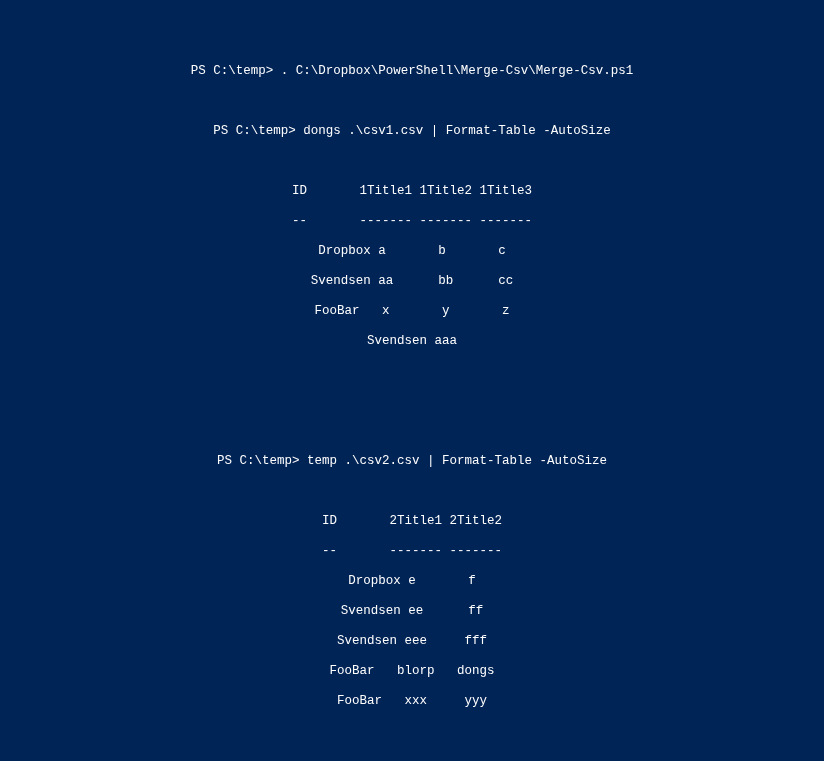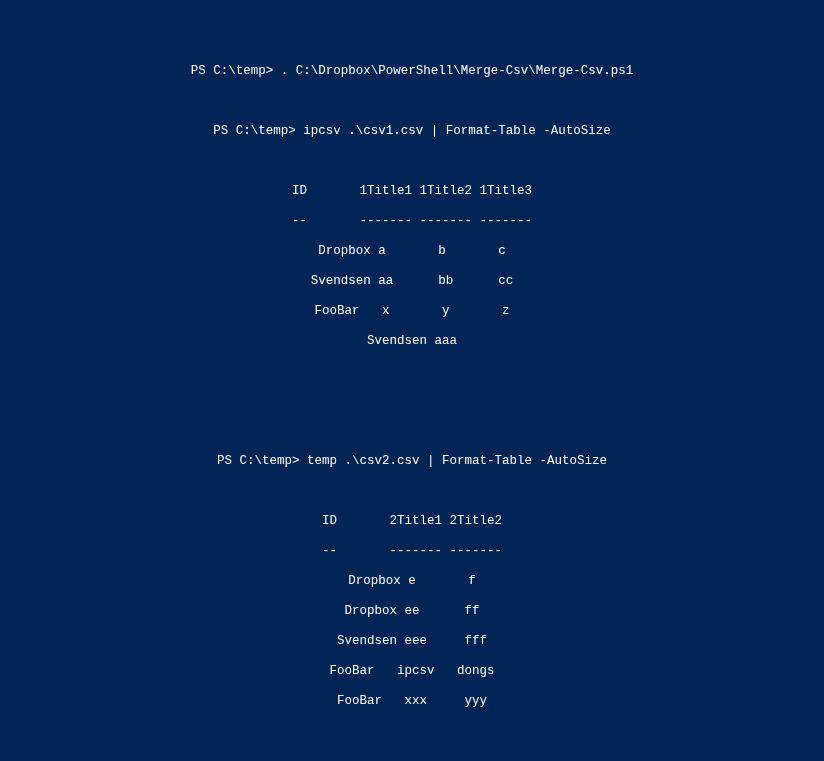--- a/index.html
+++ b/index.html
@@ -16,39 +16,39 @@
   .line { display: block; }
   .blank { display:block; height:15px; }
 </style>
 </head>
 <body>
 
 
 
 <span class="line"><span>PS C:\temp&gt;</span> <span>. C:\Dropbox\PowerShell\Merge-Csv\Merge-Csv.ps1</span></span>
 <span class="blank"></span>
-<span class="line"><span>PS C:\temp&gt;</span> <span>ipcsv .\csv1.csv | Format-Table -AutoSize</span></span>
+<span class="line"><span>PS C:\temp&gt;</span> <span>dongs .\csv1.csv | Format-Table -AutoSize</span></span>
 <span class="blank"></span>
 <span class="line">ID       1Title1 1Title2 1Title3</span>
 <span class="line">--       ------- ------- -------</span>
 <span class="line">Dropbox a       b       c</span>
 <span class="line">Svendsen aa      bb      cc</span>
 <span class="line">FooBar   x       y       z</span>
 <span class="line">Svendsen aaa</span>
 <span class="blank"></span>
 <span class="blank"></span>
 <span class="blank"></span>
 <span class="line"><span>PS C:\temp&gt;</span> <span>temp .\csv2.csv | Format-Table -AutoSize</span></span>
 <span class="blank"></span>
 <span class="line">ID       2Title1 2Title2</span>
 <span class="line">--       ------- -------</span>
 <span class="line">Dropbox e       f</span>
-<span class="line">Dropbox ee      ff</span>
+<span class="line">Svendsen ee      ff</span>
 <span class="line">Svendsen eee     fff</span>
-<span class="line">FooBar   ipcsv   dongs</span>
+<span class="line">FooBar   blorp   dongs</span>
 <span class="line">FooBar   xxx     yyy</span>
 <span class="blank"></span>
 <span class="blank"></span>
 
 
 
 
 
 
 

